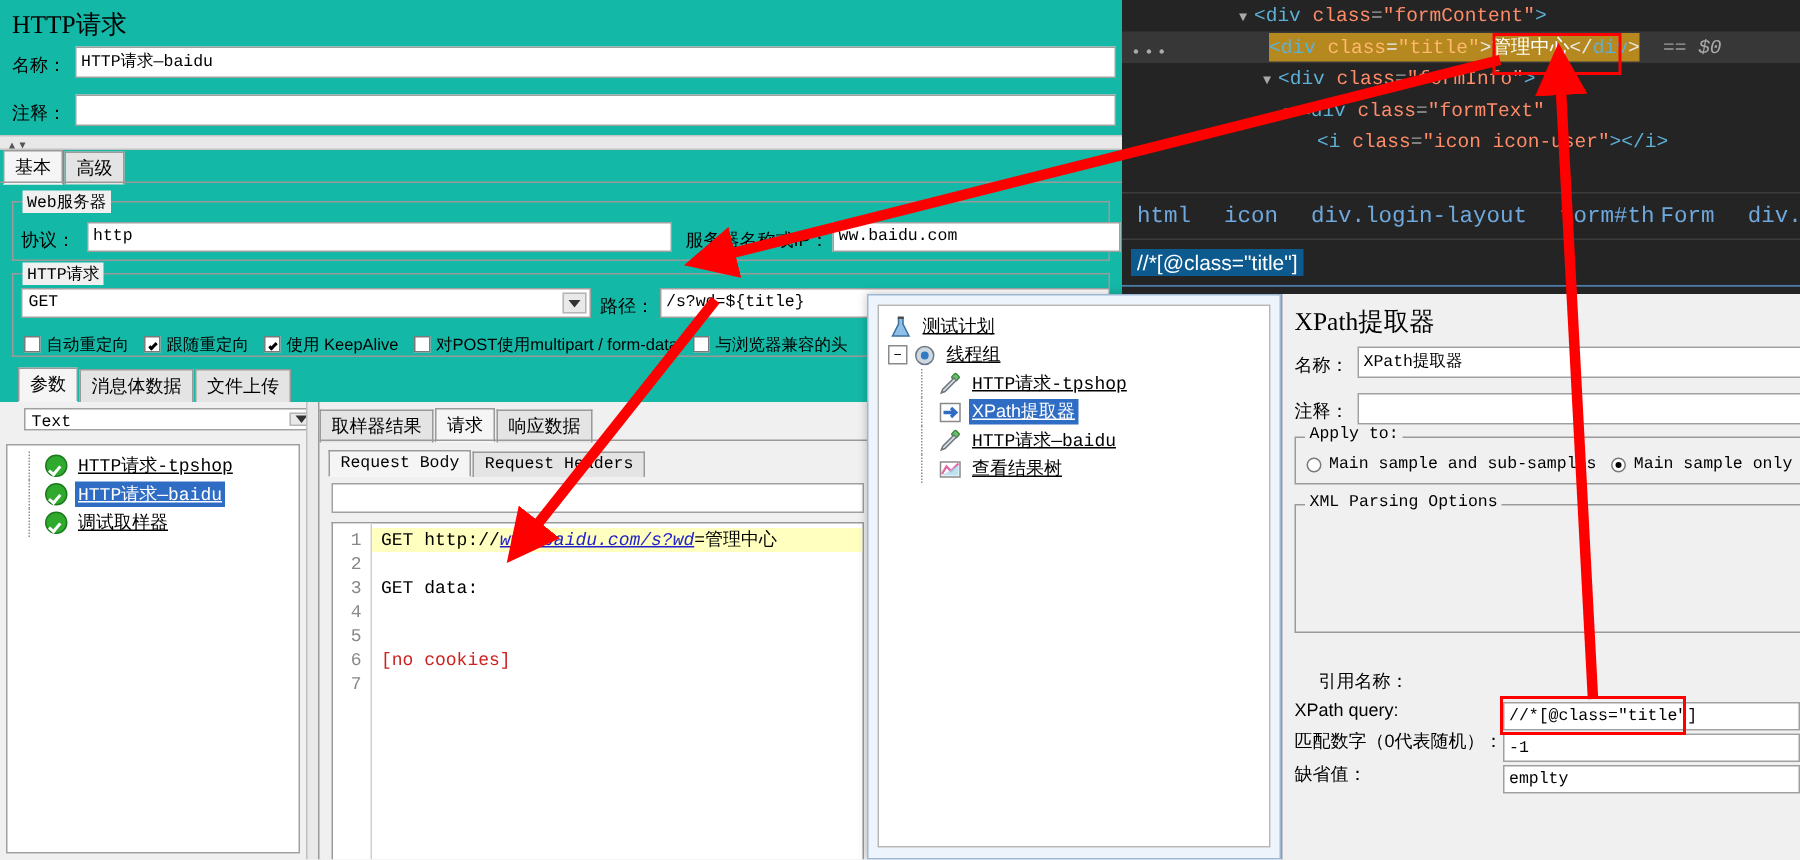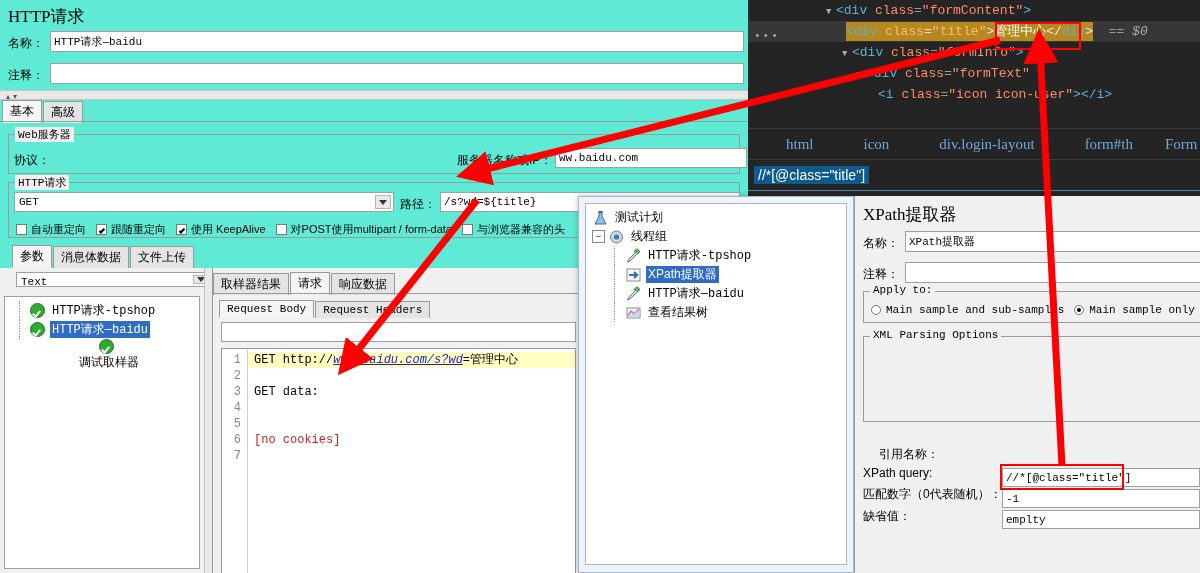--- a/index.html
+++ b/index.html
@@ -56,27 +56,27 @@
   .dt-attr{color:#ff8c68;}
   .dt-val{color:#ff8c68;}
   .dt-pseudo{color:#e88;}
   .dt-dollar{color:#aaa;font-style:italic;}
   .dt-eq{color:#9b9b9b;}
   .hl-row{background:#373737;}
   .sel-row{background:#b5891f;}
   .caret{display:inline-block;width:10px;color:#a9a9a9;font-size:9px;}
   .bcbar{background:#242424;border-top:1px solid #3c3c3c;border-bottom:1px solid #3c3c3c;
      height:30px;display:flex;align-items:center;padding-left:10px;}
-  .bcitem{color:#6fa8dc;font-family:Liberation Serif, serif;font-size:15px;margin-right:22px;white-space:nowrap;margin-left:28px;}
+  .bcitem{color:#6fa8dc;font-family:Liberation Mono, monospace;font-size:15px;margin-right:22px;white-space:nowrap;}
   .findbar{background:#242424;height:26px;display:flex;align-items:center;padding-left:6px;border-bottom:1px solid #4a6b8a;}
   .findbox{background:#0d5a8f;color:#fff;font-family:"Liberation Sans","DejaVu Sans",sans-serif;font-size:14px;padding:1px 4px;white-space:nowrap;}
 
   
   .treerow{display:flex;align-items:center;height:19px;white-space:nowrap;font-size:12px;}
-  .treerow .tlabel{padding:0 2px;}
+  .treerow .tlabel{padding:0 2px;text-decoration:underline;}
   .treerow .tlabel.sel{background:#2f6cc4;color:#fff;}
   .ticon{width:17px;height:16px;margin-right:4px;flex:none;position:relative;}
   .dashline{border-left:1px dotted #909090;}
 
   
   .okicon{width:13px;height:13px;border-radius:50%;background:#2faa2f;border:1px solid #1b7a1b;
       position:relative;flex:none;margin-right:5px;}
   .okicon:after{content:"";position:absolute;left:3px;top:5px;width:3px;height:6px;
       border-right:2px solid #fff;border-bottom:2px solid #fff;transform:rotate(40deg);}
 
@@ -93,21 +93,21 @@
 
   
   .redbox{border:2px solid #ff0000;box-sizing:border-box;position:absolute;pointer-events:none;}
   svg.ovl{position:absolute;left:0;top:0;width:1200px;height:573px;pointer-events:none;}
 </style>
 </head>
 <body>
 
 <div class="abs jm" style="left:0;top:0;width:1200px;height:573px;background:#f0f0f0;"></div>
 
-<div class="abs" style="left:0;top:0;width:748px;height:272px;background:#5eead4;border-right:1px solid #cfcfcf;">
+<div class="abs" style="left:0;top:0;width:748px;height:272px;background:#14b8a6;border-right:1px solid #cfcfcf;">
 
   <div class="abs titleTxt" style="left:8px;top:5px;">HTTP请求</div>
 
   <div class="abs lbl" style="left:8px;top:35px;">名称：</div>
   <div class="abs field" style="left:50px;top:31px;width:694px;height:21px;line-height:18px;">HTTP请求—baidu</div>
 
   <div class="abs lbl" style="left:8px;top:67px;">注释：</div>
   <div class="abs field" style="left:50px;top:63px;width:694px;height:21px;line-height:18px;"></div>
 
   <div class="abs" style="left:0;top:90px;width:748px;height:8px;background:#e8e8e8;border-top:1px solid #c4c4c4;border-bottom:1px solid #c4c4c4;"></div>
@@ -121,20 +121,21 @@
   <div class="abs tabbar" style="left:2px;top:100px;">
     <div class="tab sel">基本</div>
     <div class="tab">高级</div>
   </div>
   <div class="abs" style="left:0;top:121px;width:748px;height:1px;background:#9a9a9a;"></div>
 
   <div class="abs group" style="left:8px;top:134px;width:732px;height:40px;">
     <div class="grouplabel">Web服务器</div>
   </div>
   <div class="abs lbl" style="left:14px;top:152px;">协议：</div>
+  <div class="abs field" style="left:58px;top:148px;width:390px;height:20px;">http</div>
   <div class="abs lbl" style="left:457px;top:152px;">服务器名称或IP：</div>
   <div class="abs field" style="left:555px;top:148px;width:192px;height:20px;">ww.baidu.com</div>
 
   <div class="abs group" style="left:8px;top:182px;width:732px;height:56px;">
     <div class="grouplabel">HTTP请求</div>
   </div>
   <div class="abs combo" style="left:14px;top:192px;width:380px;height:20px;">
     <span>GET</span>
     <span class="arrow"></span>
   </div>
@@ -182,21 +183,21 @@
   <div class="treerow" style="padding-left:14px;margin-top:4px;">
     <span class="dashline" style="width:10px;height:19px;"></span>
     <span class="okicon"></span>
     <span class="tlabel mono">HTTP请求-tpshop</span>
   </div>
   <div class="treerow" style="padding-left:14px;">
     <span class="dashline" style="width:10px;height:19px;"></span>
     <span class="okicon"></span>
     <span class="tlabel sel mono">HTTP请求—baidu</span>
   </div>
-  <div class="treerow" style="padding-left:14px;flex-direction:column;">
+  <div class="treerow" style="padding-left:14px;">
     <span class="dashline" style="width:10px;height:19px;"></span>
     <span class="okicon"></span>
     <span class="tlabel">调试取样器</span>
   </div>
 </div>
 
 <div class="abs" style="left:204px;top:268px;width:8px;height:305px;background:#e9e9e9;border-left:1px solid #c0c0c0;border-right:1px solid #c0c0c0;"></div>
 
 <div class="abs" style="left:212px;top:268px;width:368px;height:305px;background:#f0f0f0;border-left:1px solid #9a9a9a;"></div>
 

